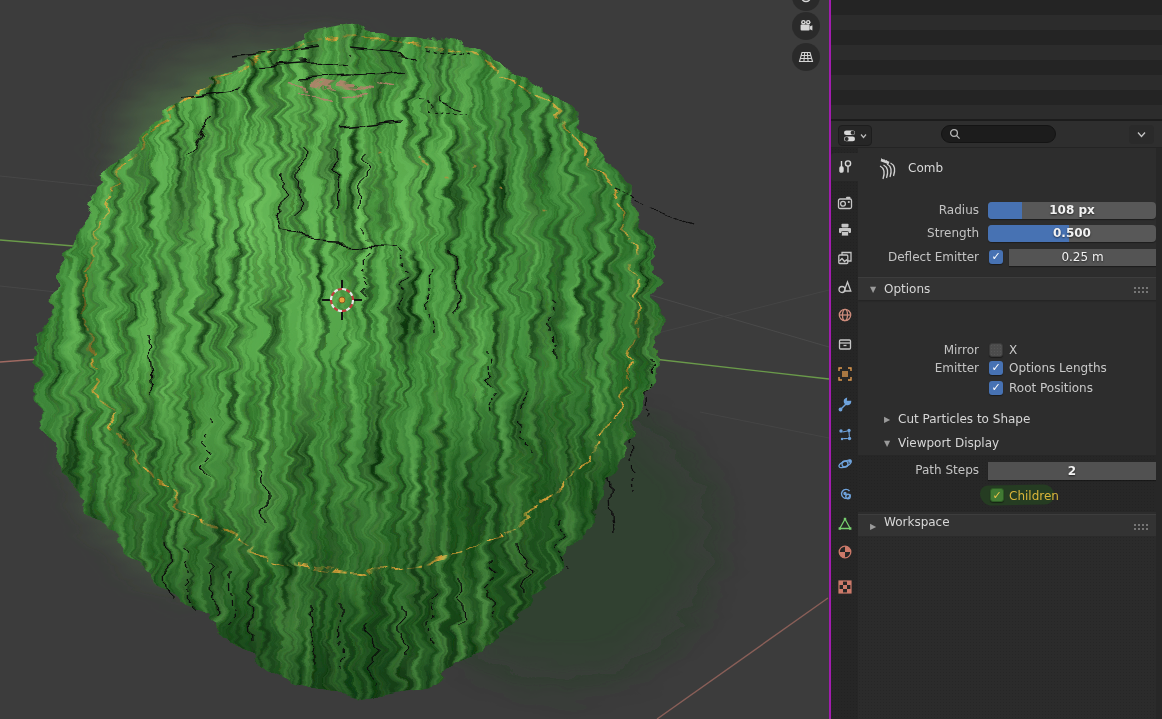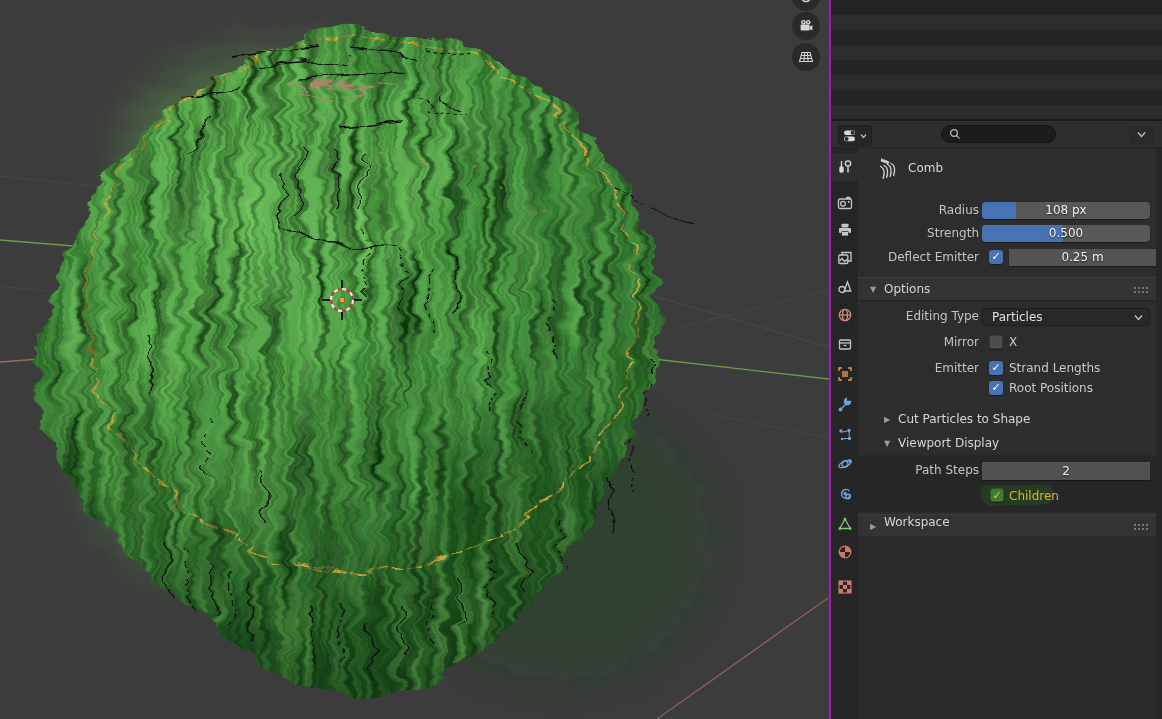--- a/index.html
+++ b/index.html
@@ -33,21 +33,21 @@
   .tab-rail{position:absolute;left:0;top:148px;bottom:0;width:27px;background:#262626;
             background-image:radial-gradient(#222 1px,transparent 1px);background-size:3px 3px;}
   .tab{position:absolute;left:0;width:27px;height:28px;display:flex;align-items:center;justify-content:center;}
   .tab.active{background:#2d2d2d;border-radius:3px 0 0 3px;}
 
   
   .prop-body{position:absolute;left:27px;top:148px;right:0;bottom:0;background:#2d2d2d;overflow:hidden;}
   .scrollstrip{position:absolute;right:0;top:0;bottom:0;width:6px;background:#272727;}
   .row{position:absolute;left:0;width:300px;}
   .rlabel{position:absolute;left:0;top:0;width:121px;text-align:right;color:#c3c3c3;font-size:12px;line-height:17px;white-space:nowrap;}
-  .widget{position:absolute;left:124px;width:168px;height:17px;}
+  .widget{position:absolute;left:130px;width:168px;height:17px;font-weight:bold;}
 
   .slider{position:relative;height:17px;border-radius:4px;background:#585858;overflow:hidden;box-shadow:0 1px 1px rgba(0,0,0,.35);}
   .slider .fill{position:absolute;left:0;top:0;bottom:0;background:#4772b3;}
   .slider .val,.field .val{position:absolute;inset:0;text-align:center;color:#f2f2f2;font-size:12px;line-height:17px;text-shadow:0 1px 2px rgba(0,0,0,.6);}
   .field{position:relative;height:17px;border-radius:0;background:#545454;box-shadow:0 1px 1px rgba(0,0,0,.35);}
 
   .cb{position:absolute;width:14px;height:14px;border-radius:3px;background:#4772b3;box-shadow:0 1px 1px rgba(0,0,0,.4);}
   .cb.on::after{content:"✓";position:absolute;inset:0;color:#fff;font-size:11px;line-height:14px;text-align:center;font-weight:bold;}
   .cb.off{background:#4c4c4c;border:1px solid #3a3a3a;box-sizing:border-box;
           background-image:radial-gradient(#565656 1px,transparent 1px);background-size:3px 3px;}
@@ -419,40 +419,31 @@
           <div class="val">0.25 m</div>
         </div>
       </div>
 
       <div class="phead raised" style="top:129px;height:22px;">
         <span class="tri" style="left:12px;top:7px;">▼</span>
         <span class="ptitle" style="left:26px;top:4px;">Options</span>
         <span class="dragdots" style="top:8px;"></span>
       </div>
 
-      <div class="row" style="top:160px;height:18px;">
-        <span class="rlabel">Editing Type</span>
-        <div class="widget dropdown" style="height:18px;">
-          <span class="val">Particles</span>
-          <svg class="chev" width="9" height="7" viewBox="0 0 9 7">
-              <path d="M1,1.5 L4.5,5.5 L8,1.5" fill="none" stroke="#c5c5c5" stroke-width="1.3"></path>
-            </svg>
-        </div>
-      </div>
-
-      <div class="row" style="top:186px;height:16px;">
+
+      <div class="row" style="top:194px;height:16px;">
         <span class="rlabel">Mirror</span>
         <span class="cb off" style="left:131px;top:1px;"></span>
         <span class="cblabel" style="left:151px;">X</span>
       </div>
 
       <div class="row" style="top:212px;height:16px;">
         <span class="rlabel">Emitter</span>
         <span class="cb on" style="left:131px;top:1px;"></span>
-        <span class="cblabel" style="left:151px;">Strand Lengths</span>
+        <span class="cblabel" style="left:151px;">Options Lengths</span>
       </div>
       <div class="row" style="top:232px;height:16px;">
         <span class="cb on" style="left:131px;top:1px;"></span>
         <span class="cblabel" style="left:151px;">Root Positions</span>
       </div>
 
       <div class="phead" style="top:261px;height:20px;">
         <span class="tri" style="left:26px;top:6px;">▶</span>
         <span class="ptitle" style="left:40px;top:3px;">Cut Particles to Shape</span>
       </div>

